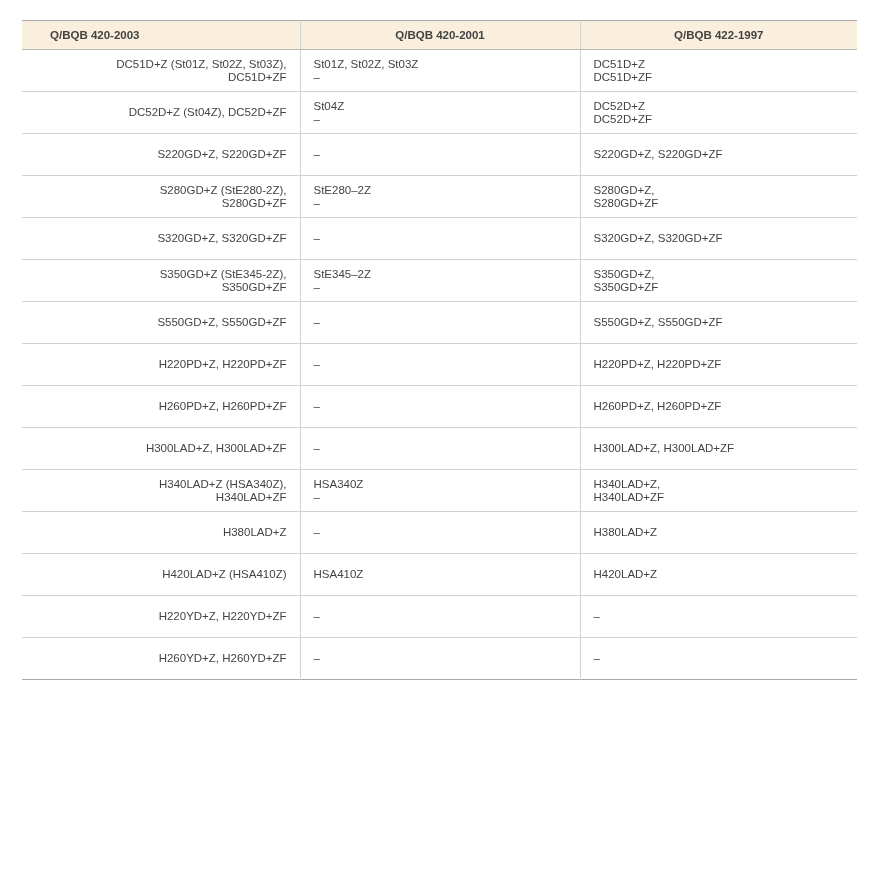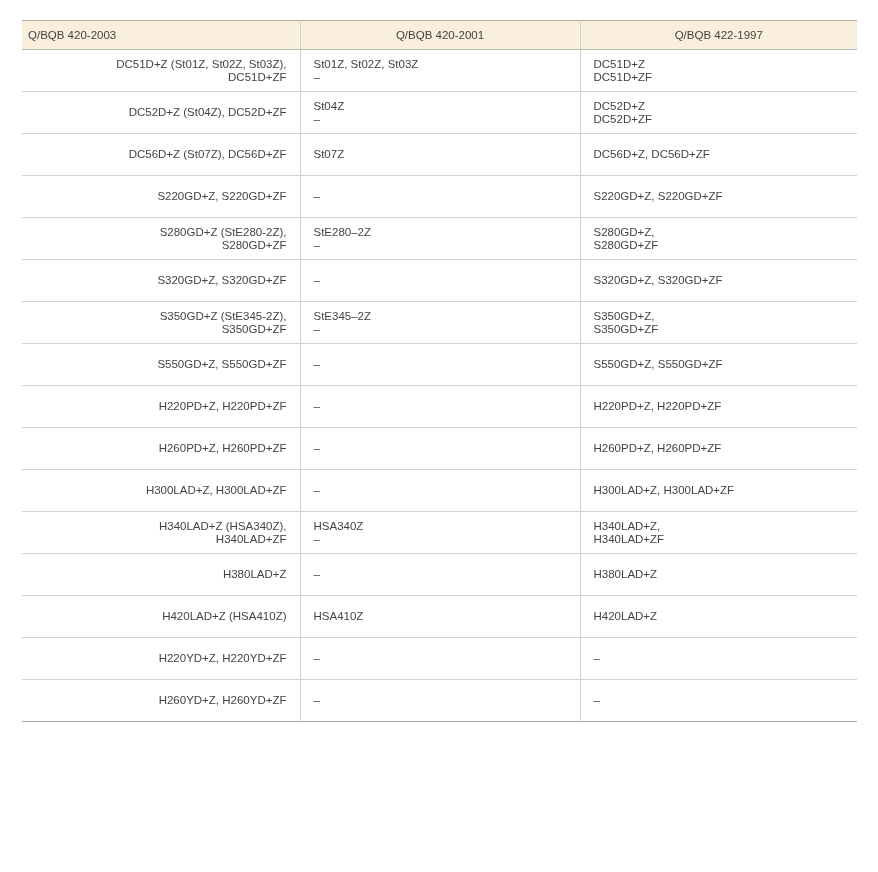--- a/index.html
+++ b/index.html
@@ -32,24 +32,24 @@
     table-layout: fixed;
     border-top: 1px solid var(--border-outer);
     border-bottom: 1px solid var(--border-outer);
   }
   table.grades col.c1 { width: 278px; }
   table.grades col.c2 { width: 280px; }
   table.grades col.c3 { width: 277px; }
   table.grades th {
     background: var(--header-bg);
     color: var(--text-color);
-    font-weight: normal;
+    font-weight: bold;
     font-size: 11.5px;
     height: 28px;
-    padding: 0 6px;
+    padding: 0 28px;
     border-bottom: 1px solid var(--border-header);
     text-align: center;
   }
   table.grades th:first-child { text-align: left; }
   table.grades th + th { border-left: 1px solid var(--border-inner); }
   table.grades td {
     color: var(--text-color);
     font-size: 11.5px;
     line-height: 13px;
     height: 33px;
@@ -103,31 +103,20 @@
             <div class="line">St04Z</div>
             <div class="line">–</div>
           </td>
           <td>
             <div class="line">DC52D+Z</div>
             <div class="line">DC52D+ZF</div>
           </td>
         </tr>
         <tr>
           <td>
-            <div class="line">DC56D+Z (St07Z), DC56D+ZF</div>
-          </td>
-          <td>
-            <div class="line">St07Z</div>
-          </td>
-          <td>
-            <div class="line">DC56D+Z, DC56D+ZF</div>
-          </td>
-        </tr>
-        <tr>
-          <td>
             <div class="line">S220GD+Z, S220GD+ZF</div>
           </td>
           <td>
             <div class="line">–</div>
           </td>
           <td>
             <div class="line">S220GD+Z, S220GD+ZF</div>
           </td>
         </tr>
         <tr>

